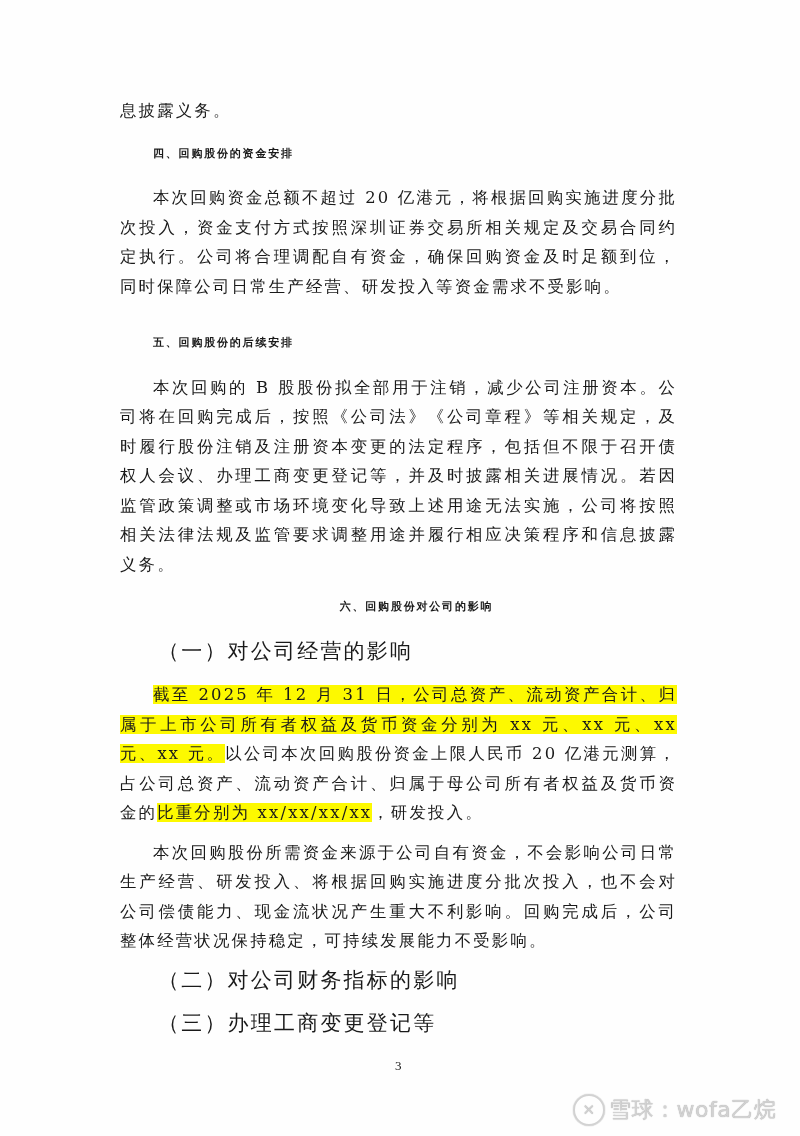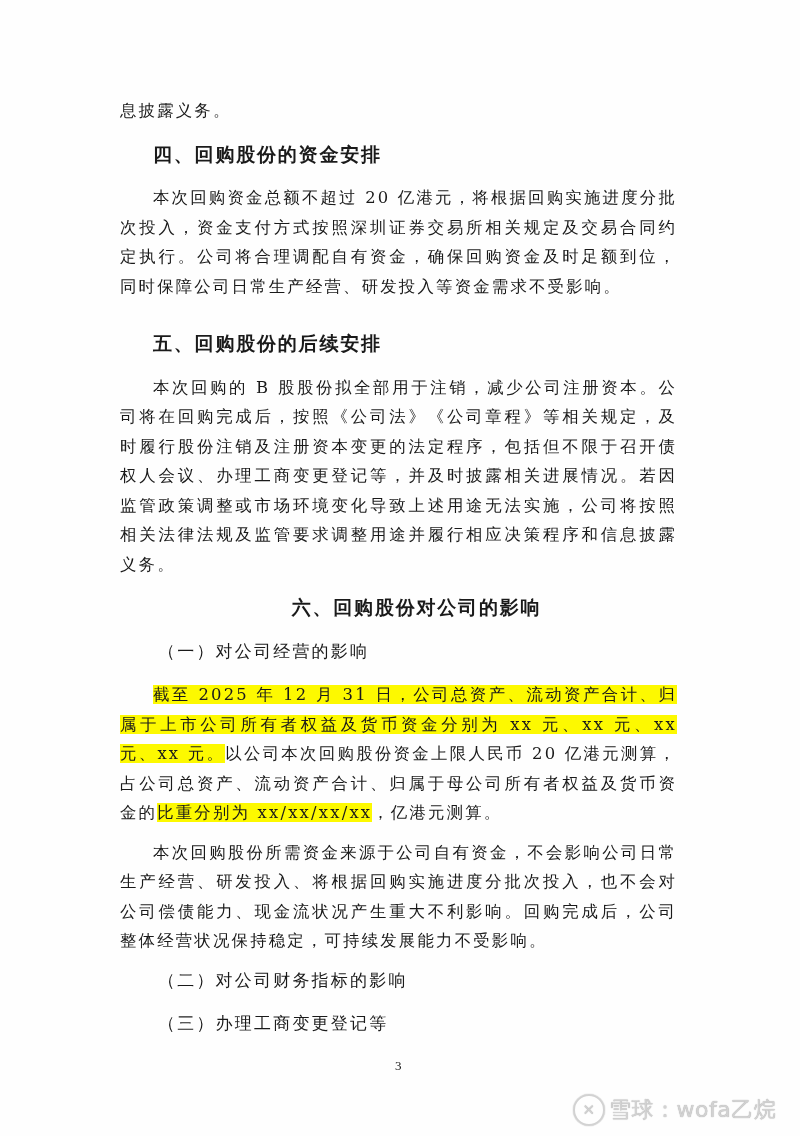--- a/index.html
+++ b/index.html
@@ -35,30 +35,30 @@
       letter-spacing: 2.2px;
       margin: 0 3px 10px 0;
       text-align: justify;
       text-justify: inter-character;
       word-break: break-all;
     }
     .para.indent {
       text-indent: 33px;
     }
     .heading {
-      font-family: Liberation Sans, sans-serif;
+      font-family: Liberation Mono, monospace;
       font-weight: bold;
-      font-size: 19px;
+      font-size: 11px;
       line-height: 29.5px;
       letter-spacing: 1.8px;
       margin: 8px 0 14px 0;
       padding-left: 33px;
     }
     .subheading {
-      font-size: 17px;
+      font-size: 21px;
       line-height: 29.5px;
       letter-spacing: 2.2px;
       margin: 6px 0 14px 0;
       padding-left: 38px;
     }
     .hl {
       background: #fdf900;
     }
     .page-number {
       position: absolute;
@@ -105,21 +105,21 @@
 
     <div class="heading">四、回购股份的资金安排</div>
     <p class="para indent">本次回购资金总额不超过 20 亿港元，将根据回购实施进度分批次投入，资金支付方式按照深圳证券交易所相关规定及交易合同约定执行。公司将合理调配自有资金，确保回购资金及时足额到位，同时保障公司日常生产经营、研发投入等资金需求不受影响。</p>
 
     <div class="heading" style="margin-top:28px;">五、回购股份的后续安排</div>
     <p class="para indent">本次回购的 B 股股份拟全部用于注销，减少公司注册资本。公司将在回购完成后，按照《公司法》《公司章程》等相关规定，及时履行股份注销及注册资本变更的法定程序，包括但不限于召开债权人会议、办理工商变更登记等，并及时披露相关进展情况。若因监管政策调整或市场环境变化导致上述用途无法实施，公司将按照相关法律法规及监管要求调整用途并履行相应决策程序和信息披露义务。</p>
 
     <div class="heading" style="margin-top:14px;text-align:center;">六、回购股份对公司的影响</div>
 
     <div class="subheading">（一）对公司经营的影响</div>
-    <p class="para indent"><span class="hl">截至 2025 年 12 月 31 日，公司总资产、流动资产合计、归属于上市公司所有者权益及货币资金分别为 xx 元、xx 元、xx 元、xx 元。</span><span>以公司本次回购股份资金上限人民币 20 亿港元测算，占公司总资产、流动资产合计、归属于母公司所有者权益及货币资金的</span><span class="hl">比重分别为 xx/xx/xx/xx</span><span>，亿港元测算。</span></p>
+    <p class="para indent"><span class="hl">截至 2025 年 12 月 31 日，公司总资产、流动资产合计、归属于上市公司所有者权益及货币资金分别为 xx 元、xx 元、xx 元、xx 元。</span><span>以公司本次回购股份资金上限人民币 20 亿港元测算，占公司总资产、流动资产合计、归属于母公司所有者权益及货币资金的</span><span class="hl">比重分别为 xx/xx/xx/xx</span><span>，研发投入。</span></p>
     <p class="para indent">本次回购股份所需资金来源于公司自有资金，不会影响公司日常生产经营、研发投入、将根据回购实施进度分批次投入，也不会对公司偿债能力、现金流状况产生重大不利影响。回购完成后，公司整体经营状况保持稳定，可持续发展能力不受影响。</p>
 
     <div class="subheading">（二）对公司财务指标的影响</div>
 
     <div class="subheading">（三）办理工商变更登记等</div>
 
   </div>
 
   <div class="page-number">3</div>
 

